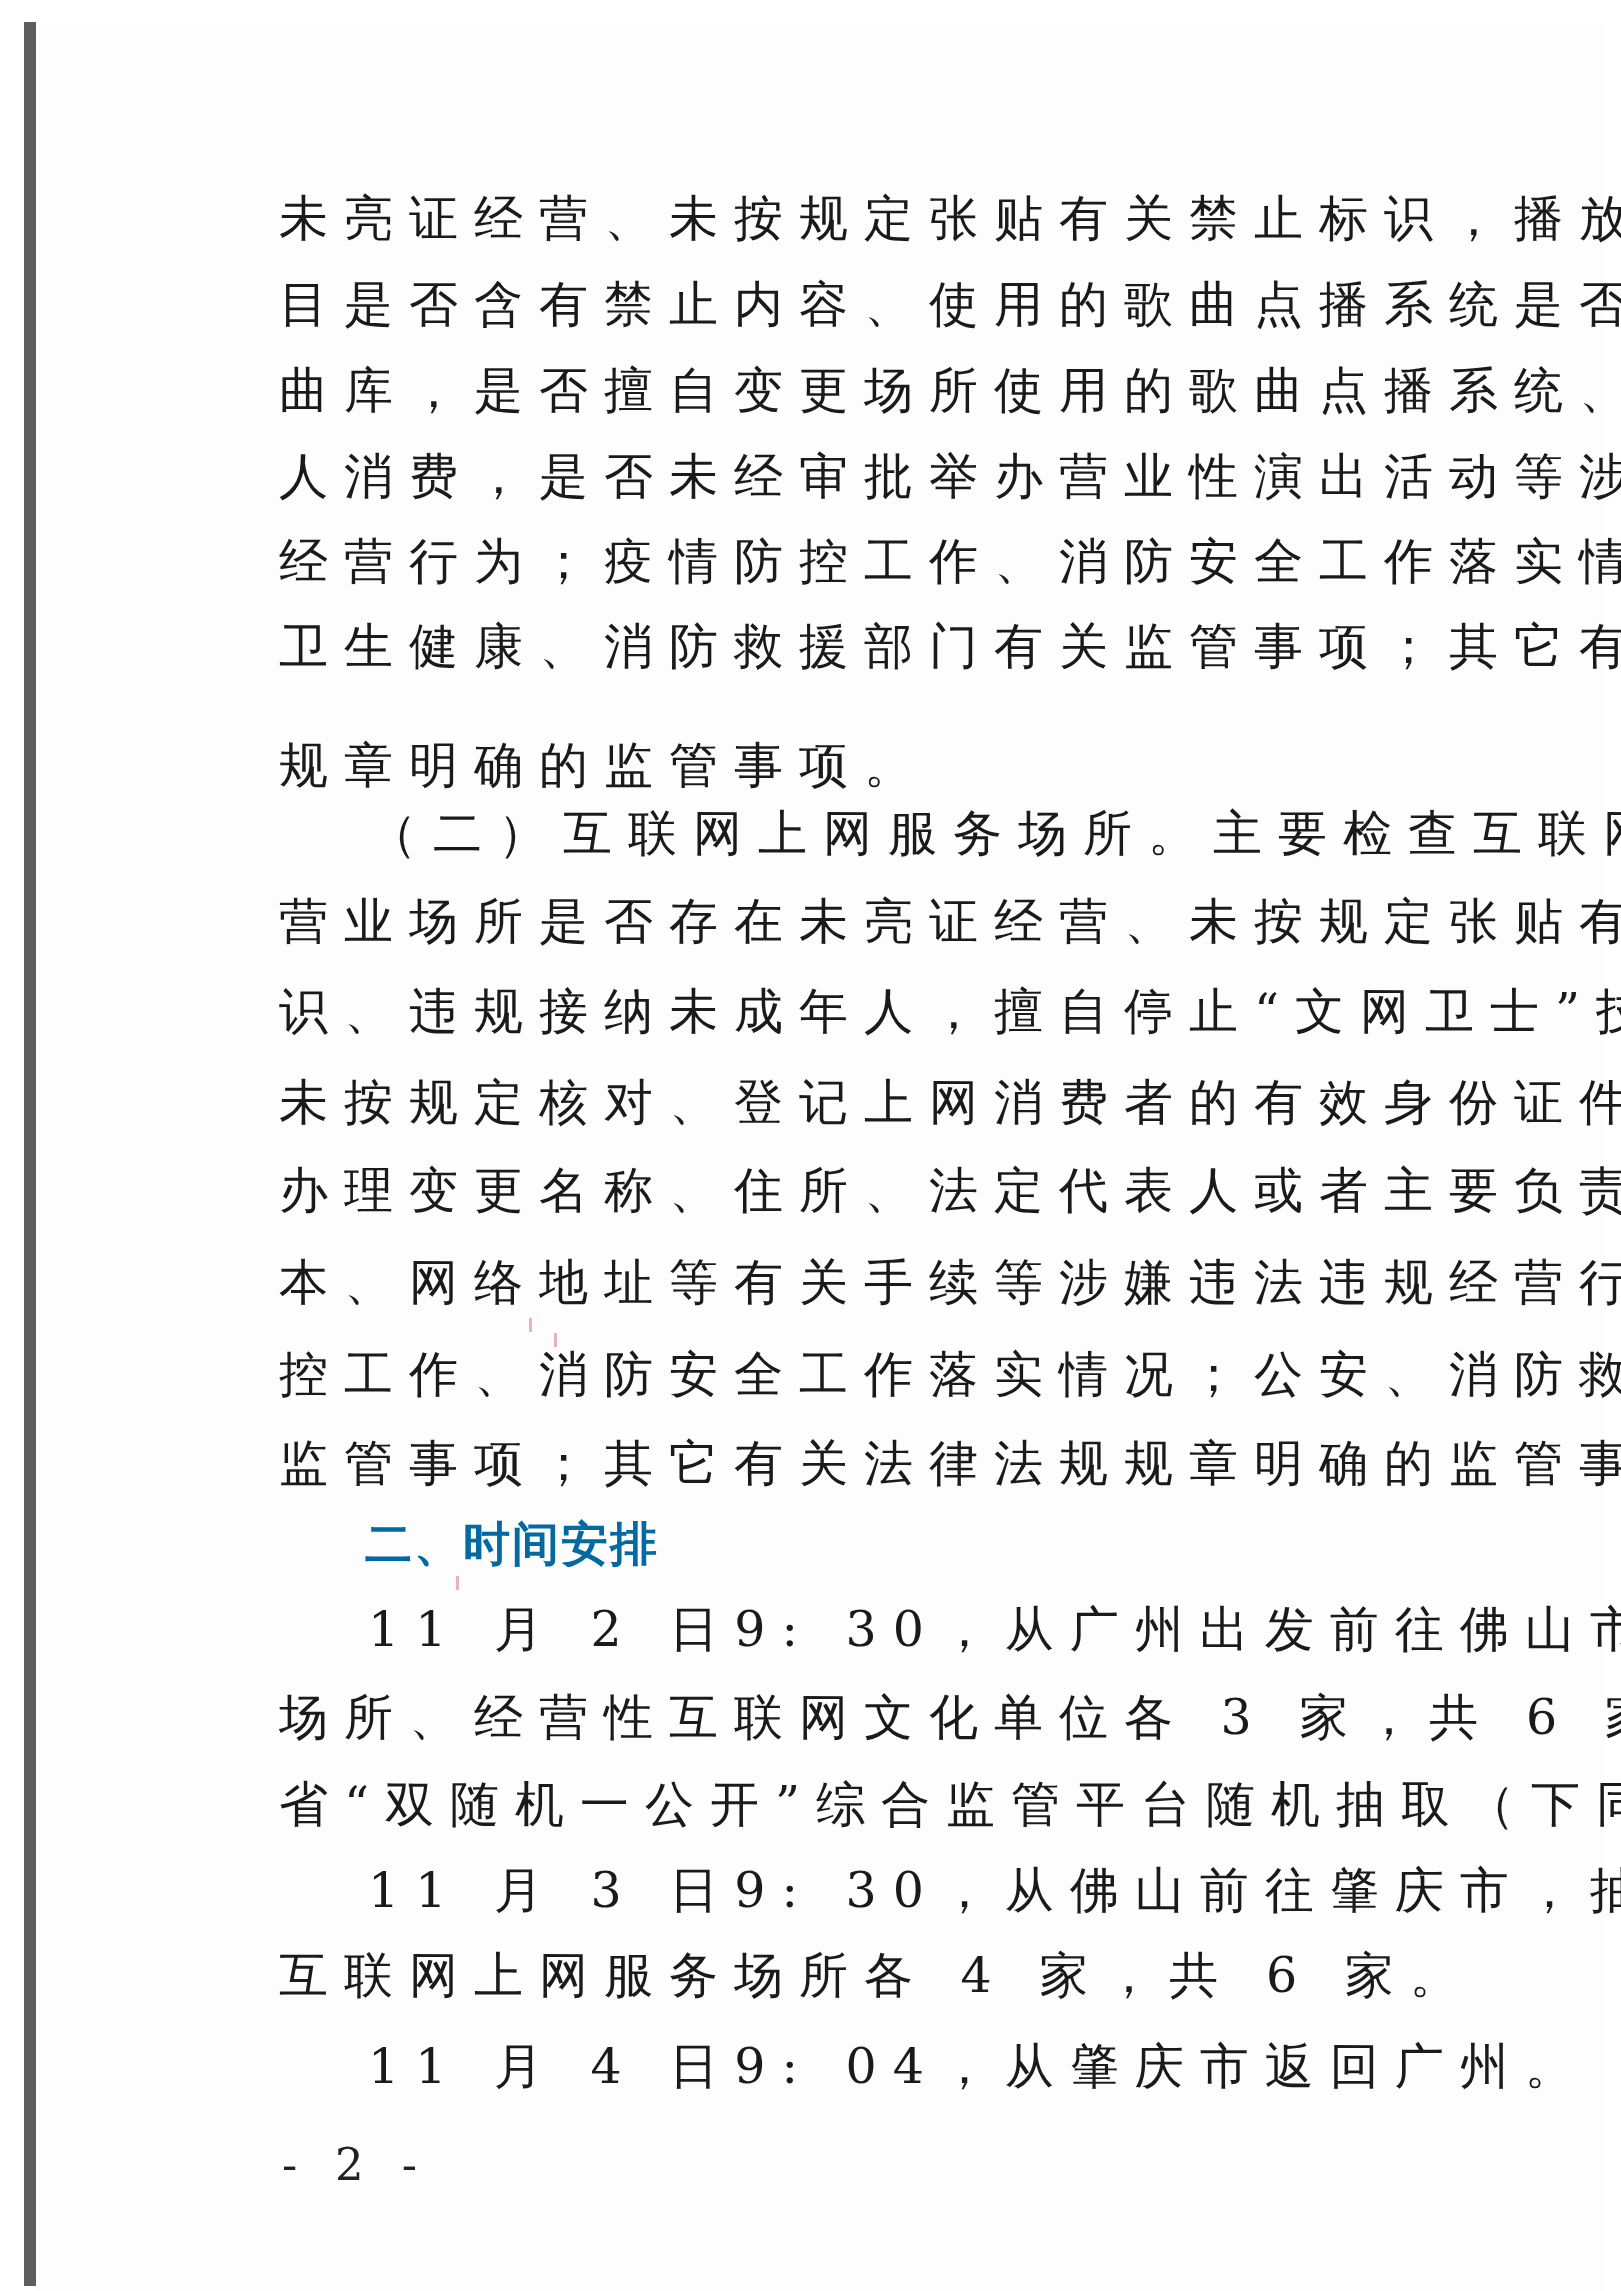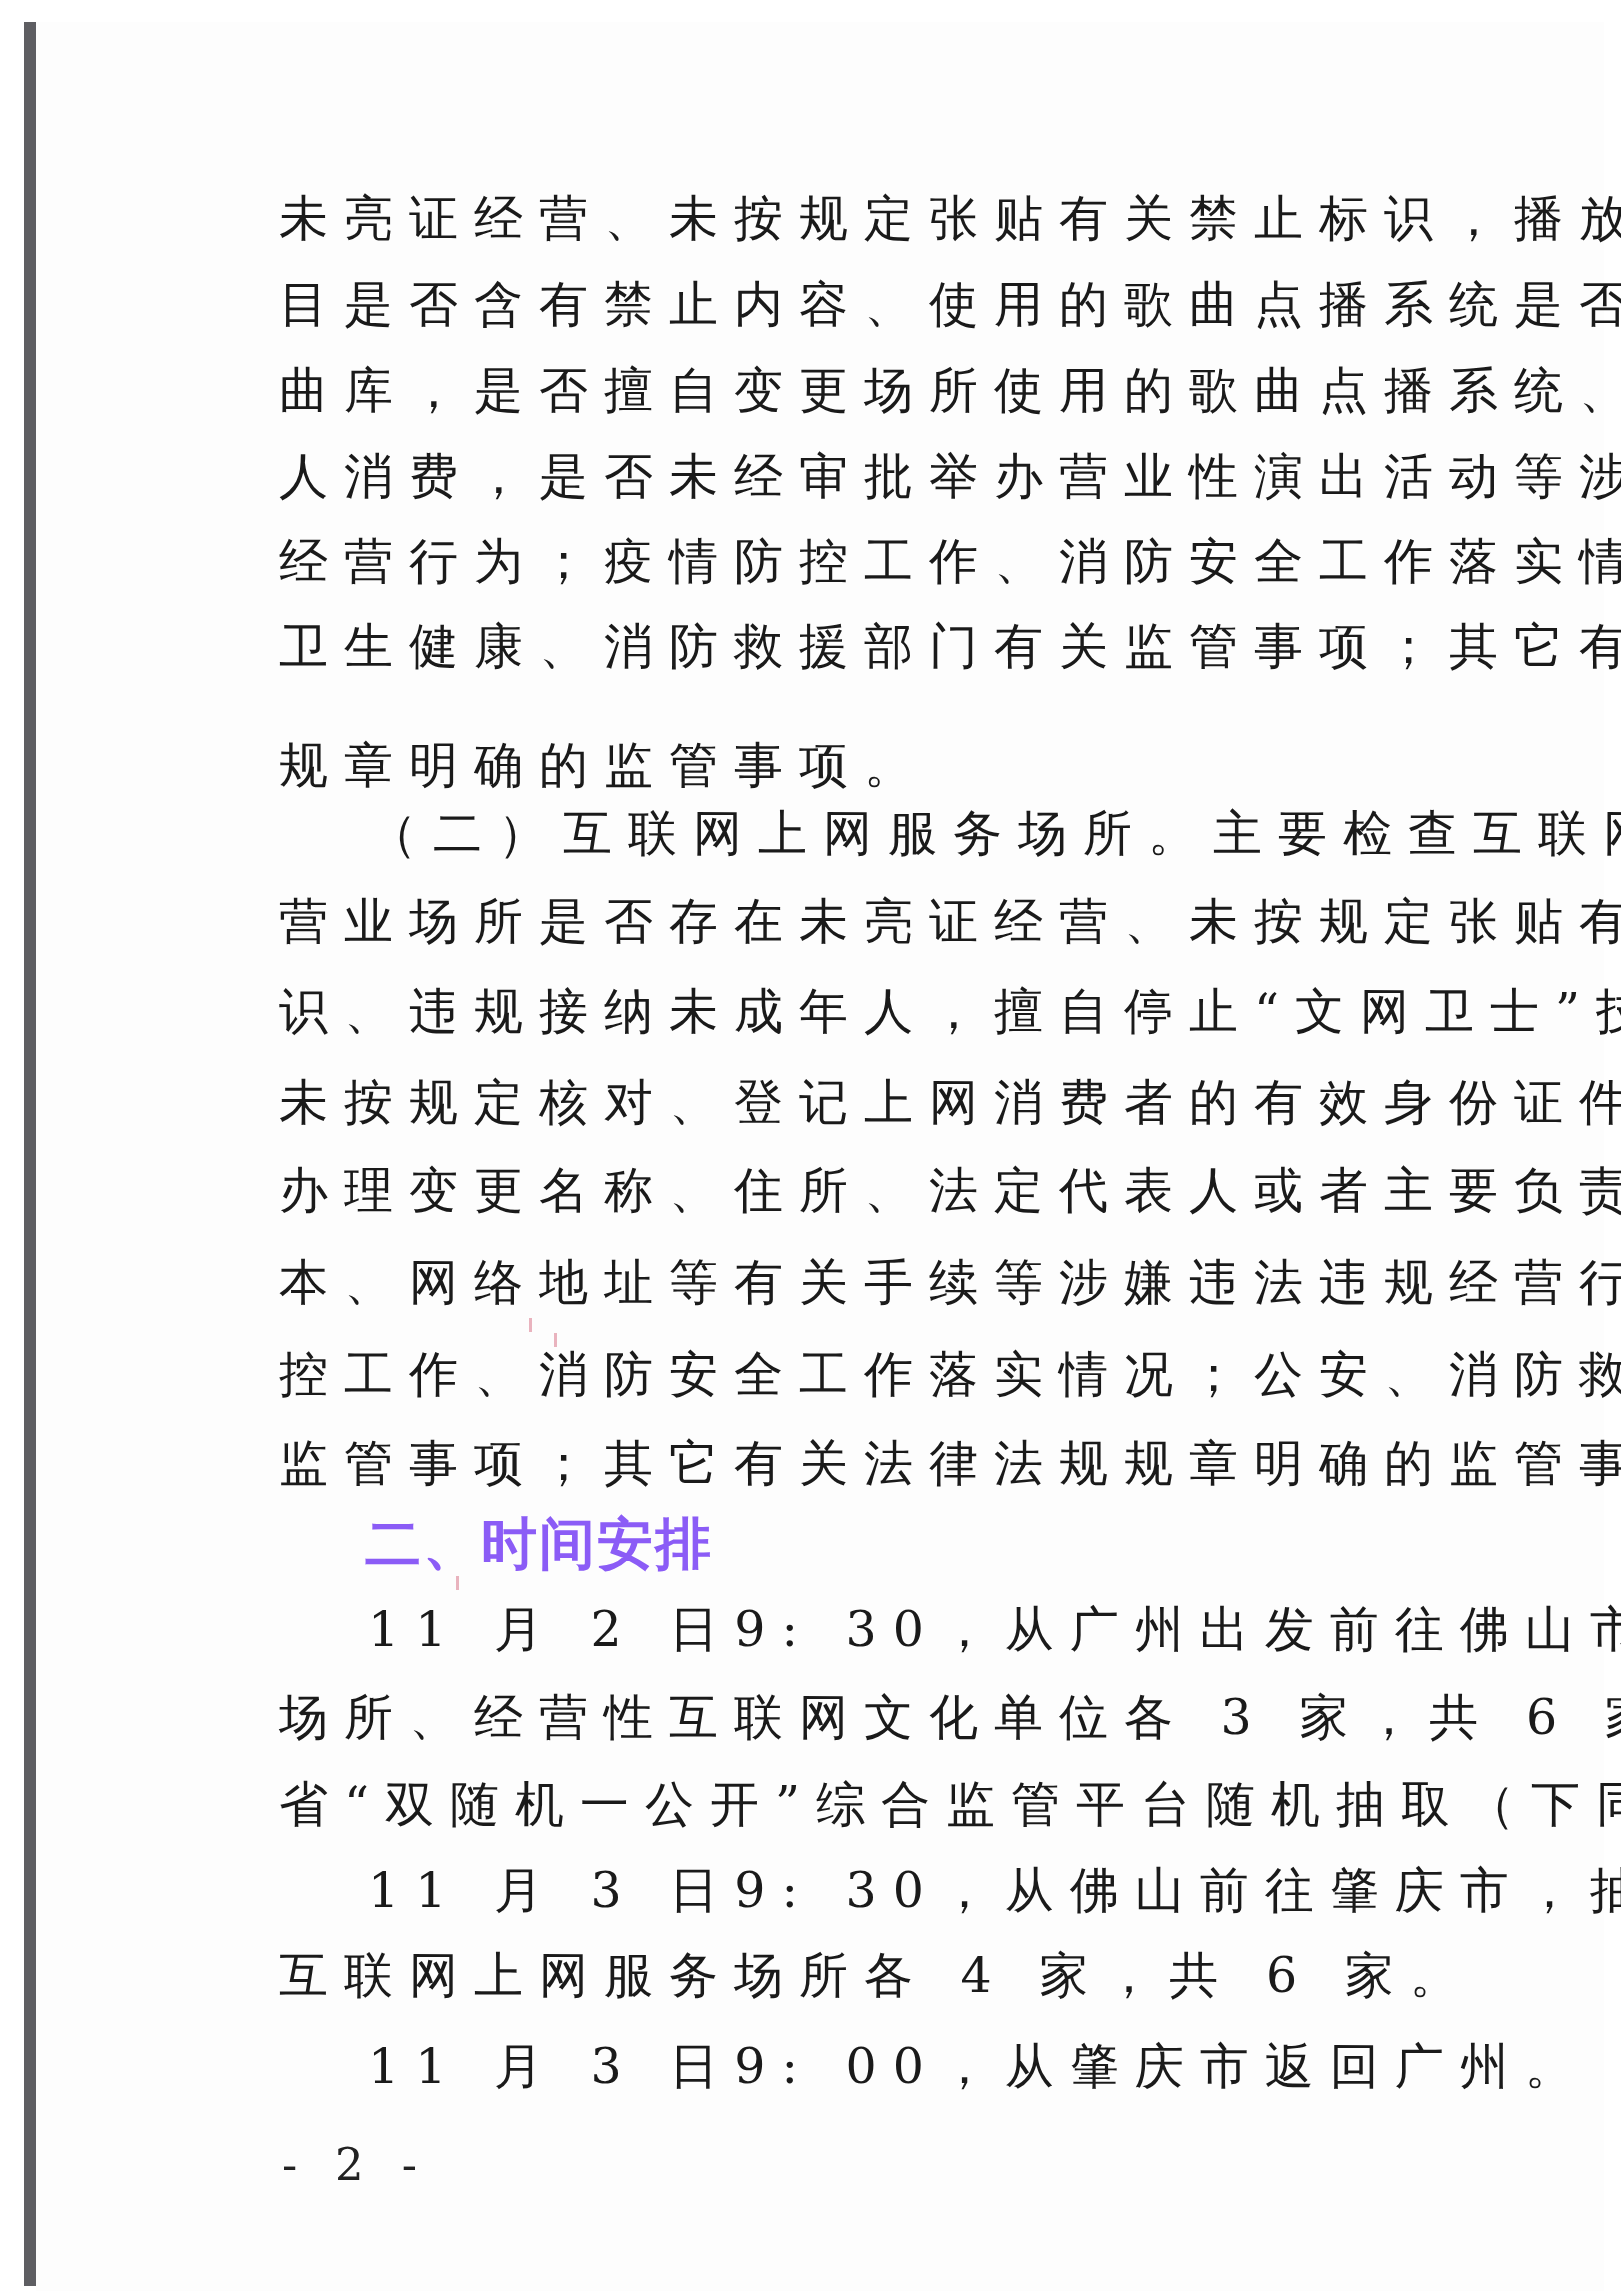--- a/index.html
+++ b/index.html
@@ -39,24 +39,24 @@
     letter-spacing: 16px;
     color: #1a1a1a;
     white-space: nowrap;
   }
   .line.indent { left: 368px; }
   .heading {
     position: absolute;
     left: 365px;
     font-family: "DejaVu Sans", "Liberation Sans", sans-serif;
     font-weight: bold;
-    font-size: 56px;
+    font-size: 47px;
     line-height: 59px;
     letter-spacing: 2px;
-    color: #8b5cf6;
+    color: #0369a1;
     white-space: nowrap;
   }
   .page-number {
     position: absolute;
     left: 282px;
     top: 2135px;
     font-size: 45px;
     line-height: 59px;
     letter-spacing: 11.8px;
     color: #222;
@@ -104,21 +104,21 @@
   <div class="line" style="top:1688px">场所、经营性互联网文化单位各 3 家，共 6 家。具体单位从</div>
   <div class="line" style="top:1775px">省“双随机一公开”综合监管平台随机抽取（下同）。</div>
 </div>
 
 <div>
   <div class="line indent" style="top:1861px">11 月 3 日9: 30，从佛山前往肇庆市，抽查歌舞娱乐场所、</div>
   <div class="line" style="top:1946px">互联网上网服务场所各 4 家，共 6 家。</div>
 </div>
 
 <div>
-  <div class="line indent" style="top:2037px">11 月 3 日9: 00，从肇庆市返回广州。</div>
+  <div class="line indent" style="top:2037px">11 月 4 日9: 04，从肇庆市返回广州。</div>
 </div>
 
 <div class="stamp-trace" style="left:529px; top:1318px"></div>
 <div class="stamp-trace" style="left:554px; top:1333px"></div>
 <div class="stamp-trace" style="left:456px; top:1576px"></div>
 
 <div class="page-number">- 2 -</div>
 
 
 </body></html>

